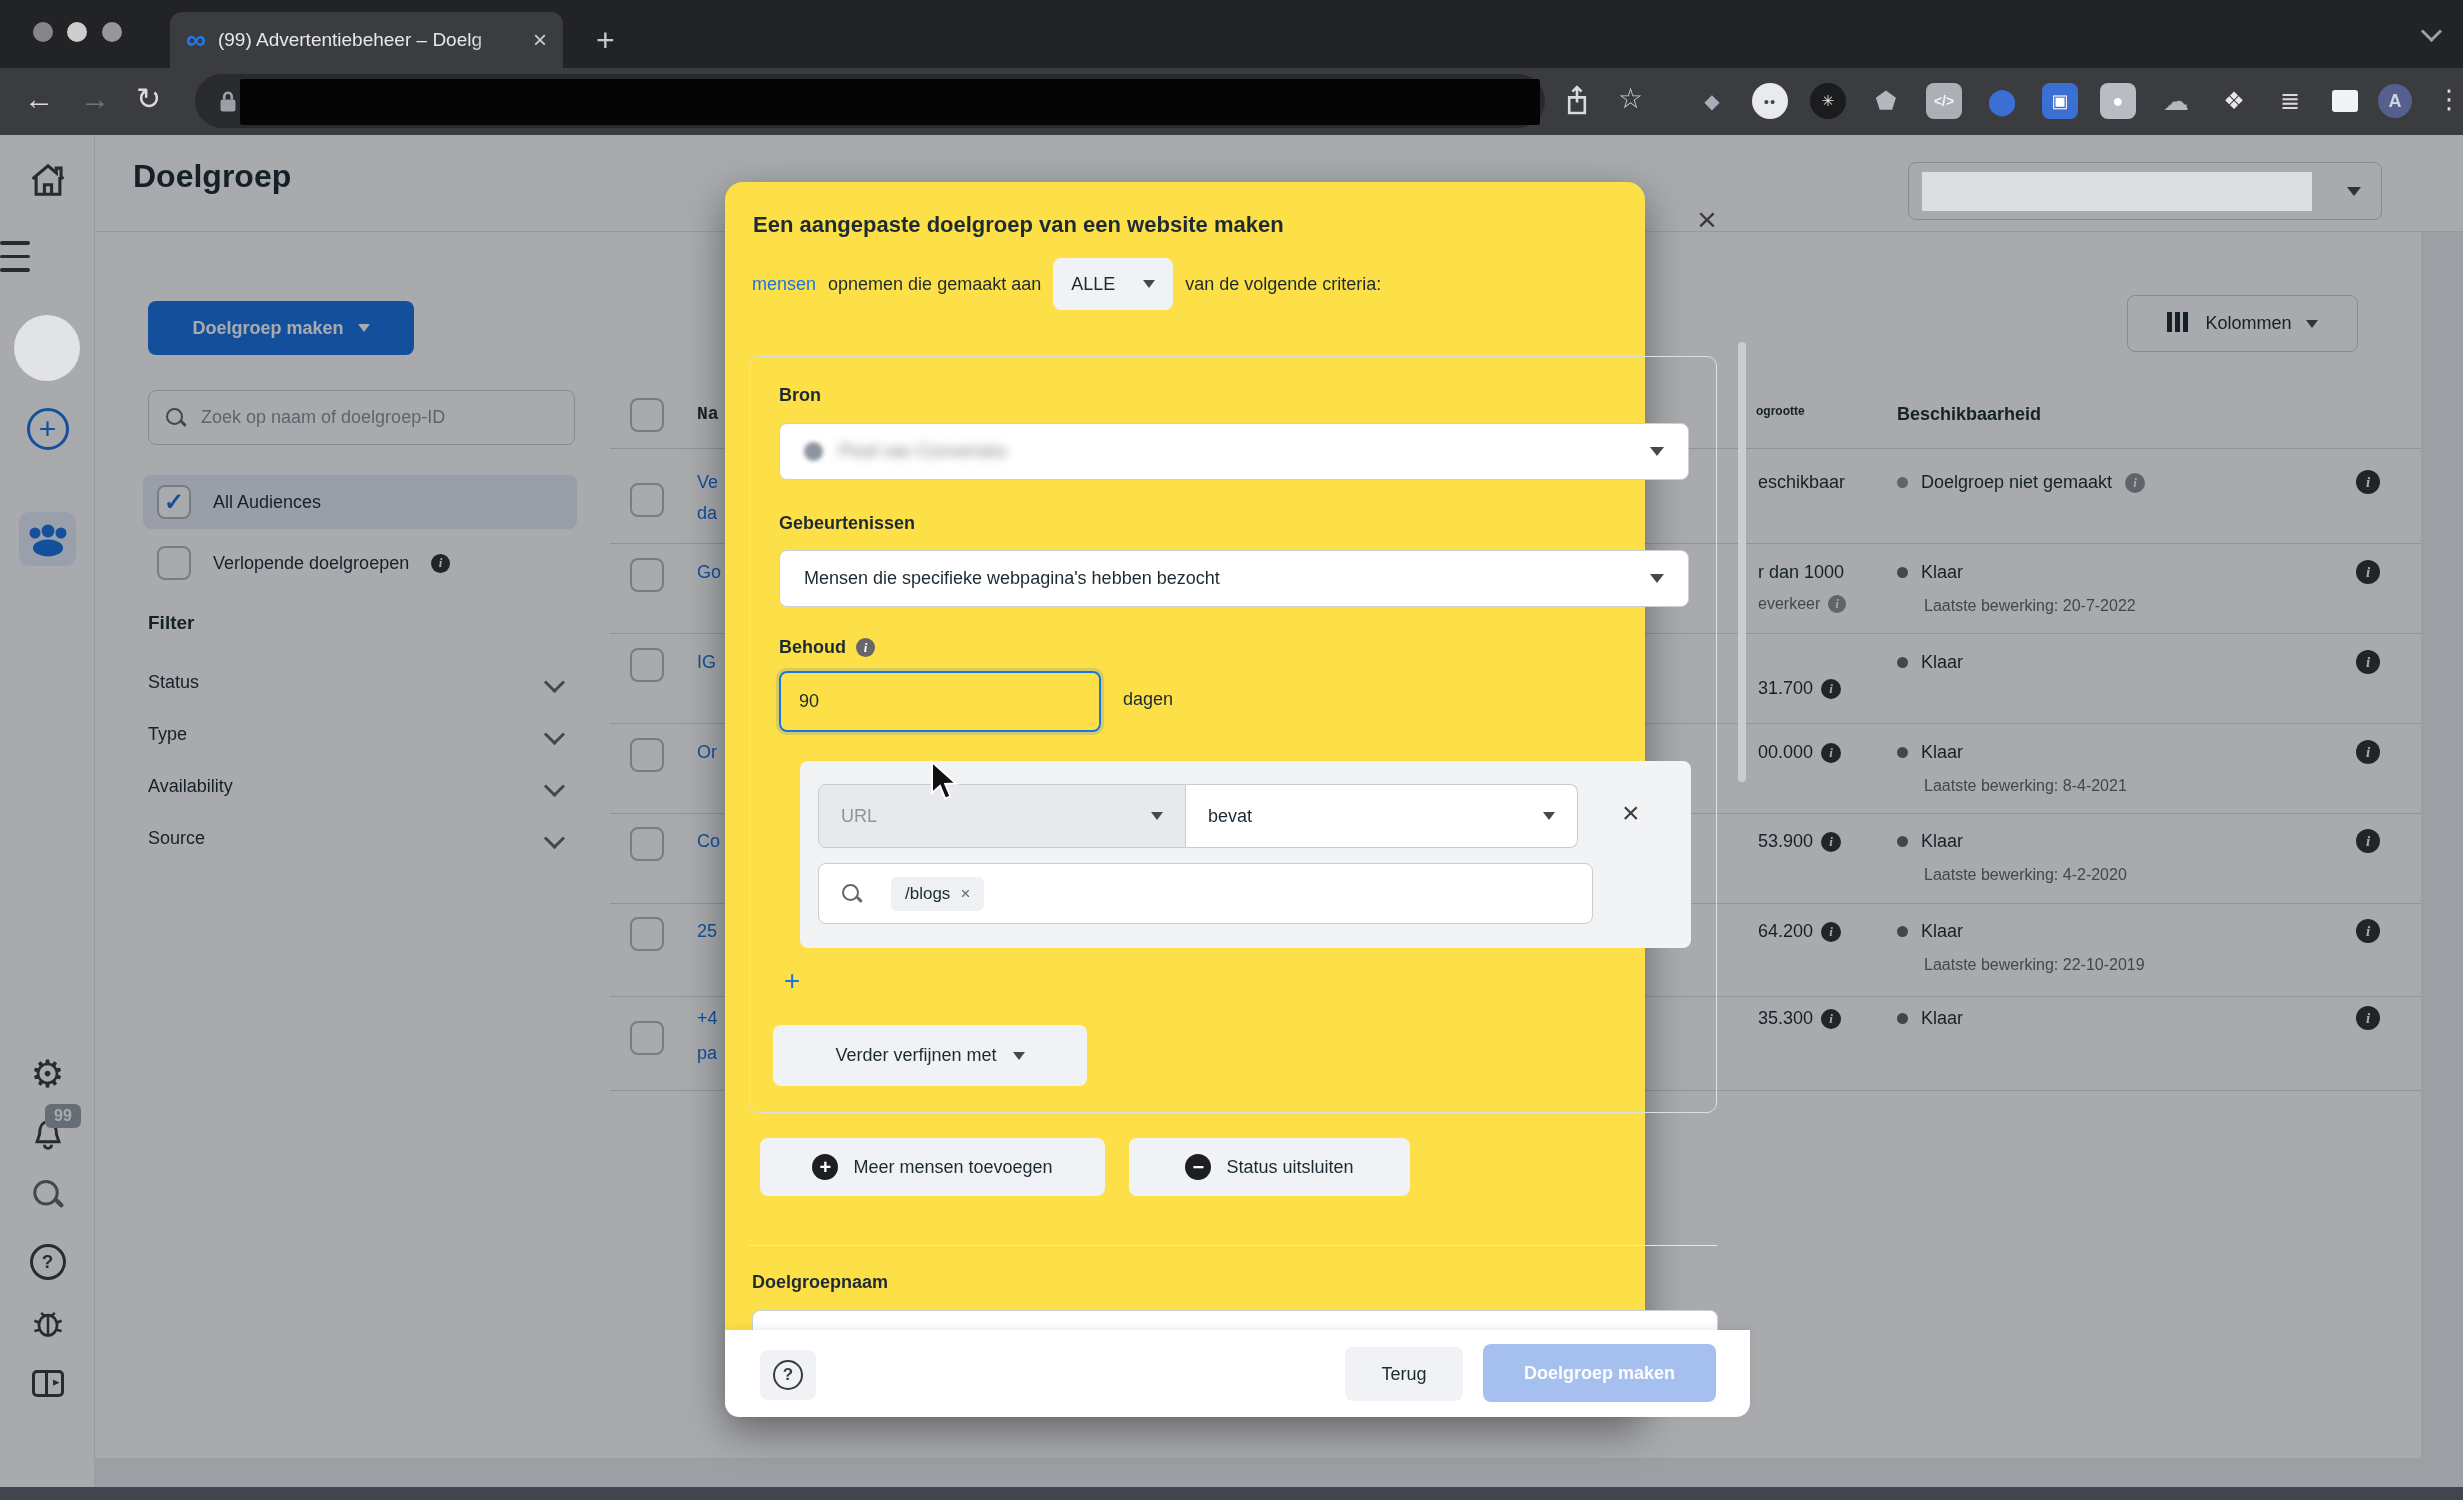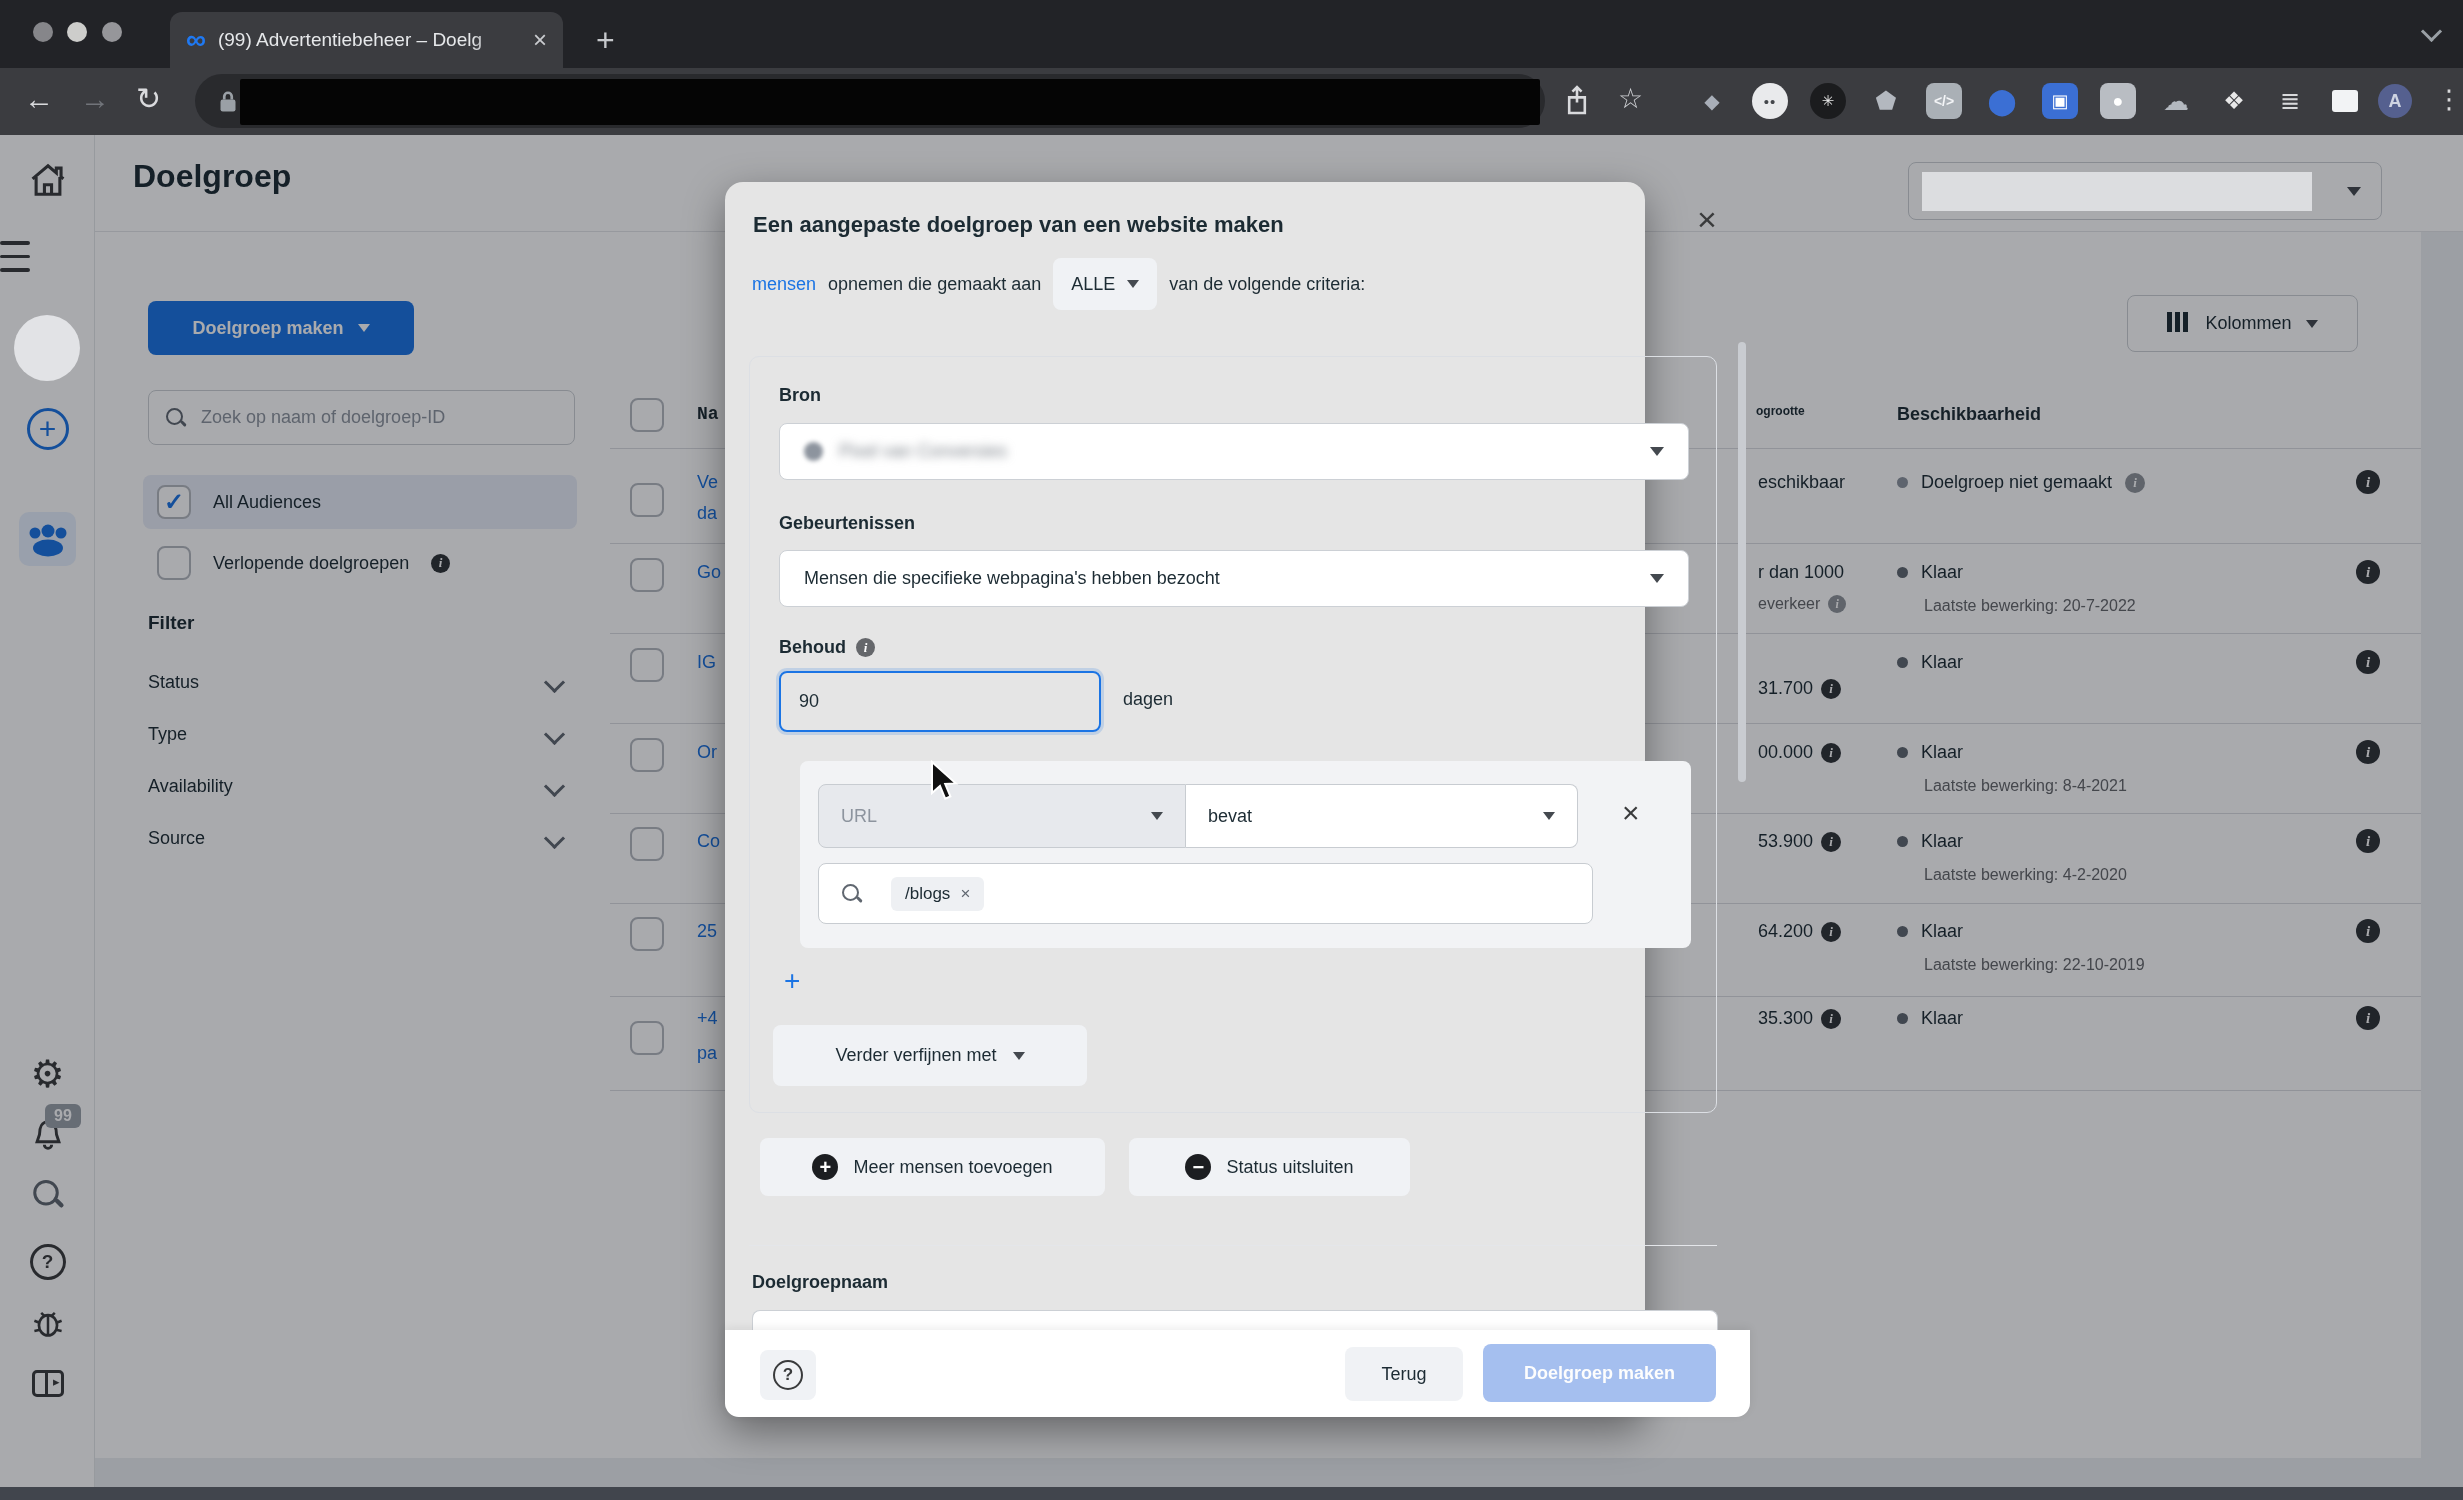--- a/index.html
+++ b/index.html
@@ -55,21 +55,21 @@
   .panelic{width:32px;height:27px;border:3px solid #3a3b3c;border-radius:5px;position:relative;box-sizing:border-box;}
   .panelic::before{content:"";position:absolute;left:10px;top:0;width:3px;height:21px;background:#3a3b3c;}
   .panelic::after{content:"▸";position:absolute;right:1px;top:1px;font-size:13px;color:#3a3b3c;}
   .colsic span{display:inline-block;width:5px;height:20px;background:#1c2b33;margin-right:3px;}
   .sep{position:absolute;height:1px;background:#dadce1;}
   .sizefrag{font-size:18px;color:#1c2b33;display:flex;align-items:center;gap:8px;}
   .subtxt{font-size:16px;color:#65676b;}
   .namefrag{font-size:18px;color:#1b74e4;}
   
   .dim{left:0;top:135px;width:2463px;height:1365px;background:rgba(8,12,20,0.35);}
-  .modal{left:725px;top:182px;width:920px;height:1235px;background:#e5e5e5;border-radius:18px;
+  .modal{left:725px;top:182px;width:920px;height:1235px;background:#fde047;border-radius:18px;
          box-shadow:0 14px 40px rgba(0,0,0,0.4);}
   .mlbl{font-size:18px;font-weight:700;}
   .card{position:absolute;left:24px;top:174px;width:968px;height:757px;border:1px solid #dcdfe4;border-radius:10px;box-sizing:border-box;}
   .blur{filter:blur(5px);color:#7c828a;}
   .chip{background:#eef0f3;border-radius:6px;display:inline-flex;align-items:center;gap:10px;
         padding:7px 14px;font-size:17px;}
   .footer{position:absolute;left:0;top:1148px;width:1025px;height:87px;background:#fff;border-radius:0 0 14px 14px;
           box-shadow:0 -2px 10px rgba(0,0,0,0.08);}
   .primary-disabled{background:#a5bfef;color:#fdfdfd;font-weight:700;}
 </style>
@@ -339,21 +339,21 @@
 
   <div class="abs" style="left:0;top:1487px;width:2463px;height:13px;background:#41454d;"></div>
 
   <div class="abs modal">
     <div class="abs b" style="left:28px;top:30px;font-size:22px;">Een aangepaste doelgroep van een website maken</div>
     <span class="abs" style="left:972px;top:18px;font-size:34px;color:#3a3b3c;">×</span>
 
     <div class="abs flex" style="left:27px;top:76px;gap:12px;font-size:18px;">
       <span style="color:#1b74e4;">mensen</span>
       <span>opnemen die gemaakt aan</span>
-      <span class="gbtn" style="height:52px;padding:16px 18px;gap:12px;">
+      <span class="gbtn" style="height:52px;padding:16px 18px;gap:28px;">
         <span>ALLE</span>
           <span class="caret sm"></span>
       </span>
       <span>van de volgende criteria:</span>
     </div>
 
     <div class="abs" style="left:1013px;top:160px;width:8px;height:440px;background:#c9ccd1;border-radius:4px;"></div>
 
     <div class="card">
       <div class="abs mlbl" style="left:29px;top:28px;">Bron</div>

